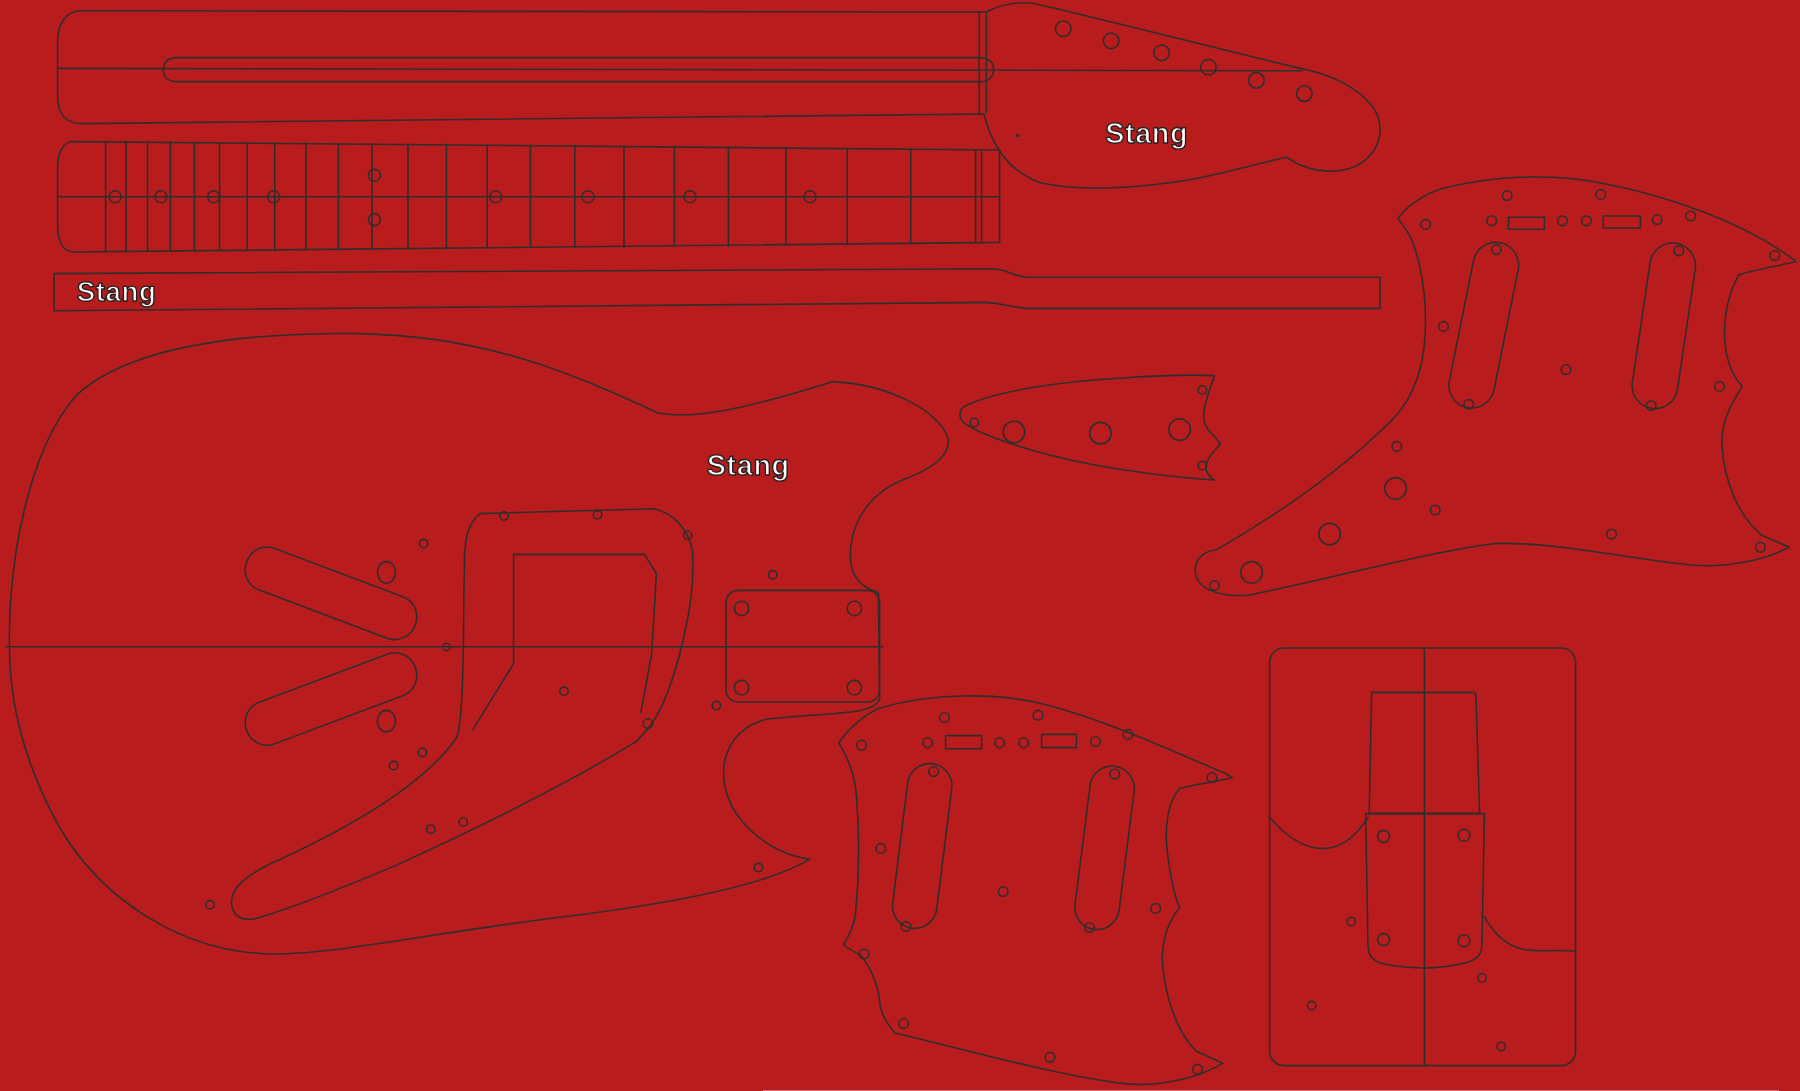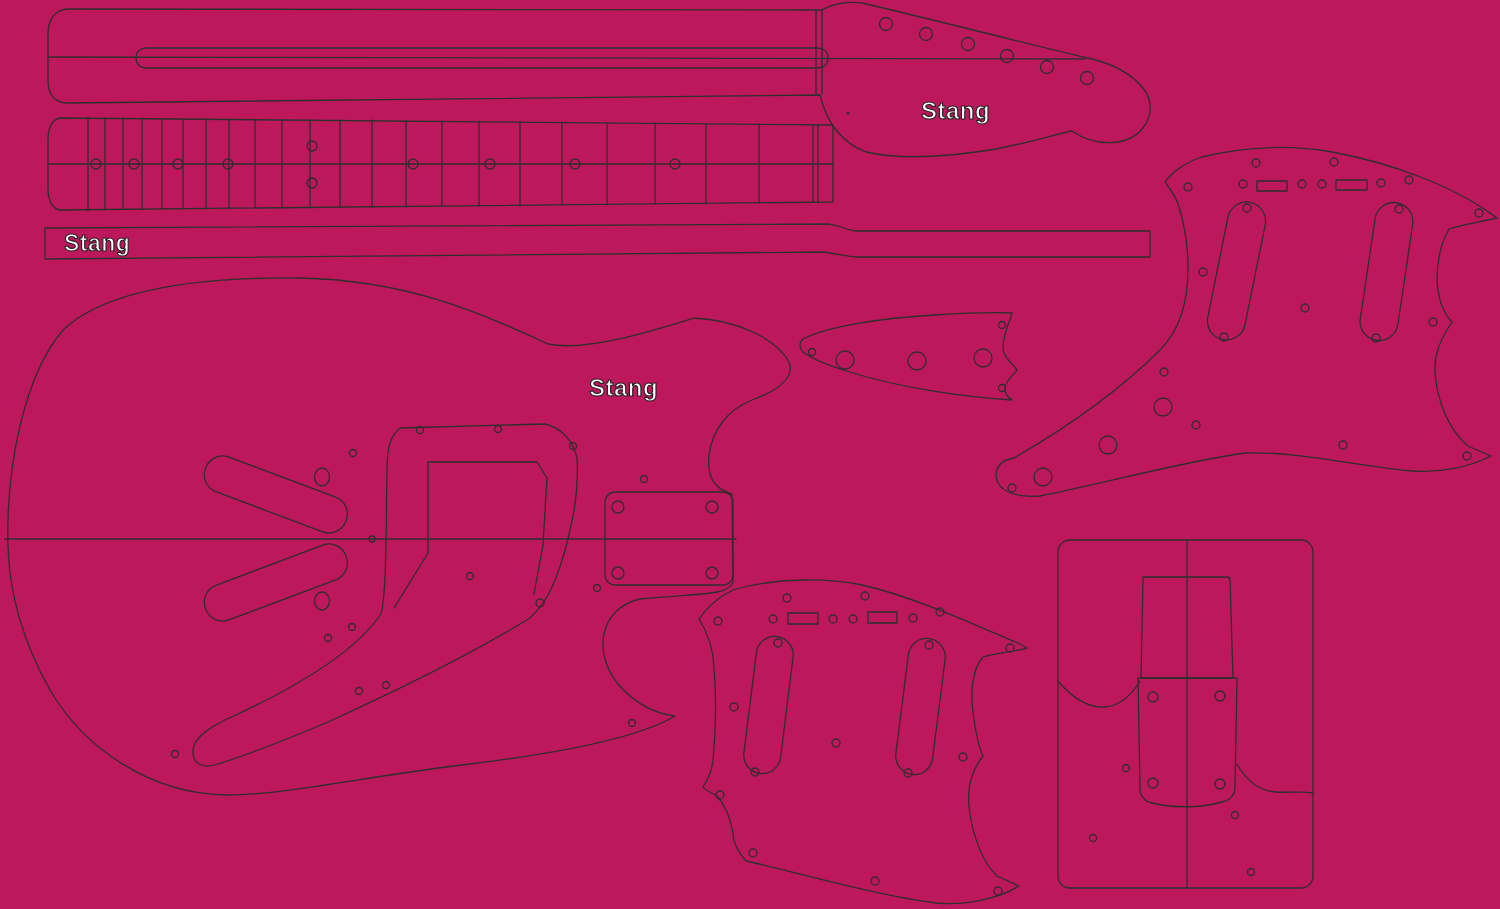--- a/index.html
+++ b/index.html
@@ -1,16 +1,16 @@
 <!DOCTYPE html>
 <html><head>
 <meta charset="utf-8">
 <style>
   html,body{margin:0;padding:0;background:#fff;}
-  .sheet{position:relative;width:1500px;height:909px;background:#be185d;overflow:hidden;}
+  .sheet{position:relative;width:1500px;height:909px;background:#b91c1c;overflow:hidden;}
   svg{display:block;}
   .outline-label{
     font-family:"Liberation Sans","DejaVu Sans",sans-serif;
     font-weight:bold;
     fill:#ffffff;
     stroke:#1f1f1f;
     stroke-width:1.15px;
     letter-spacing:.5px;
   }
 </style>

